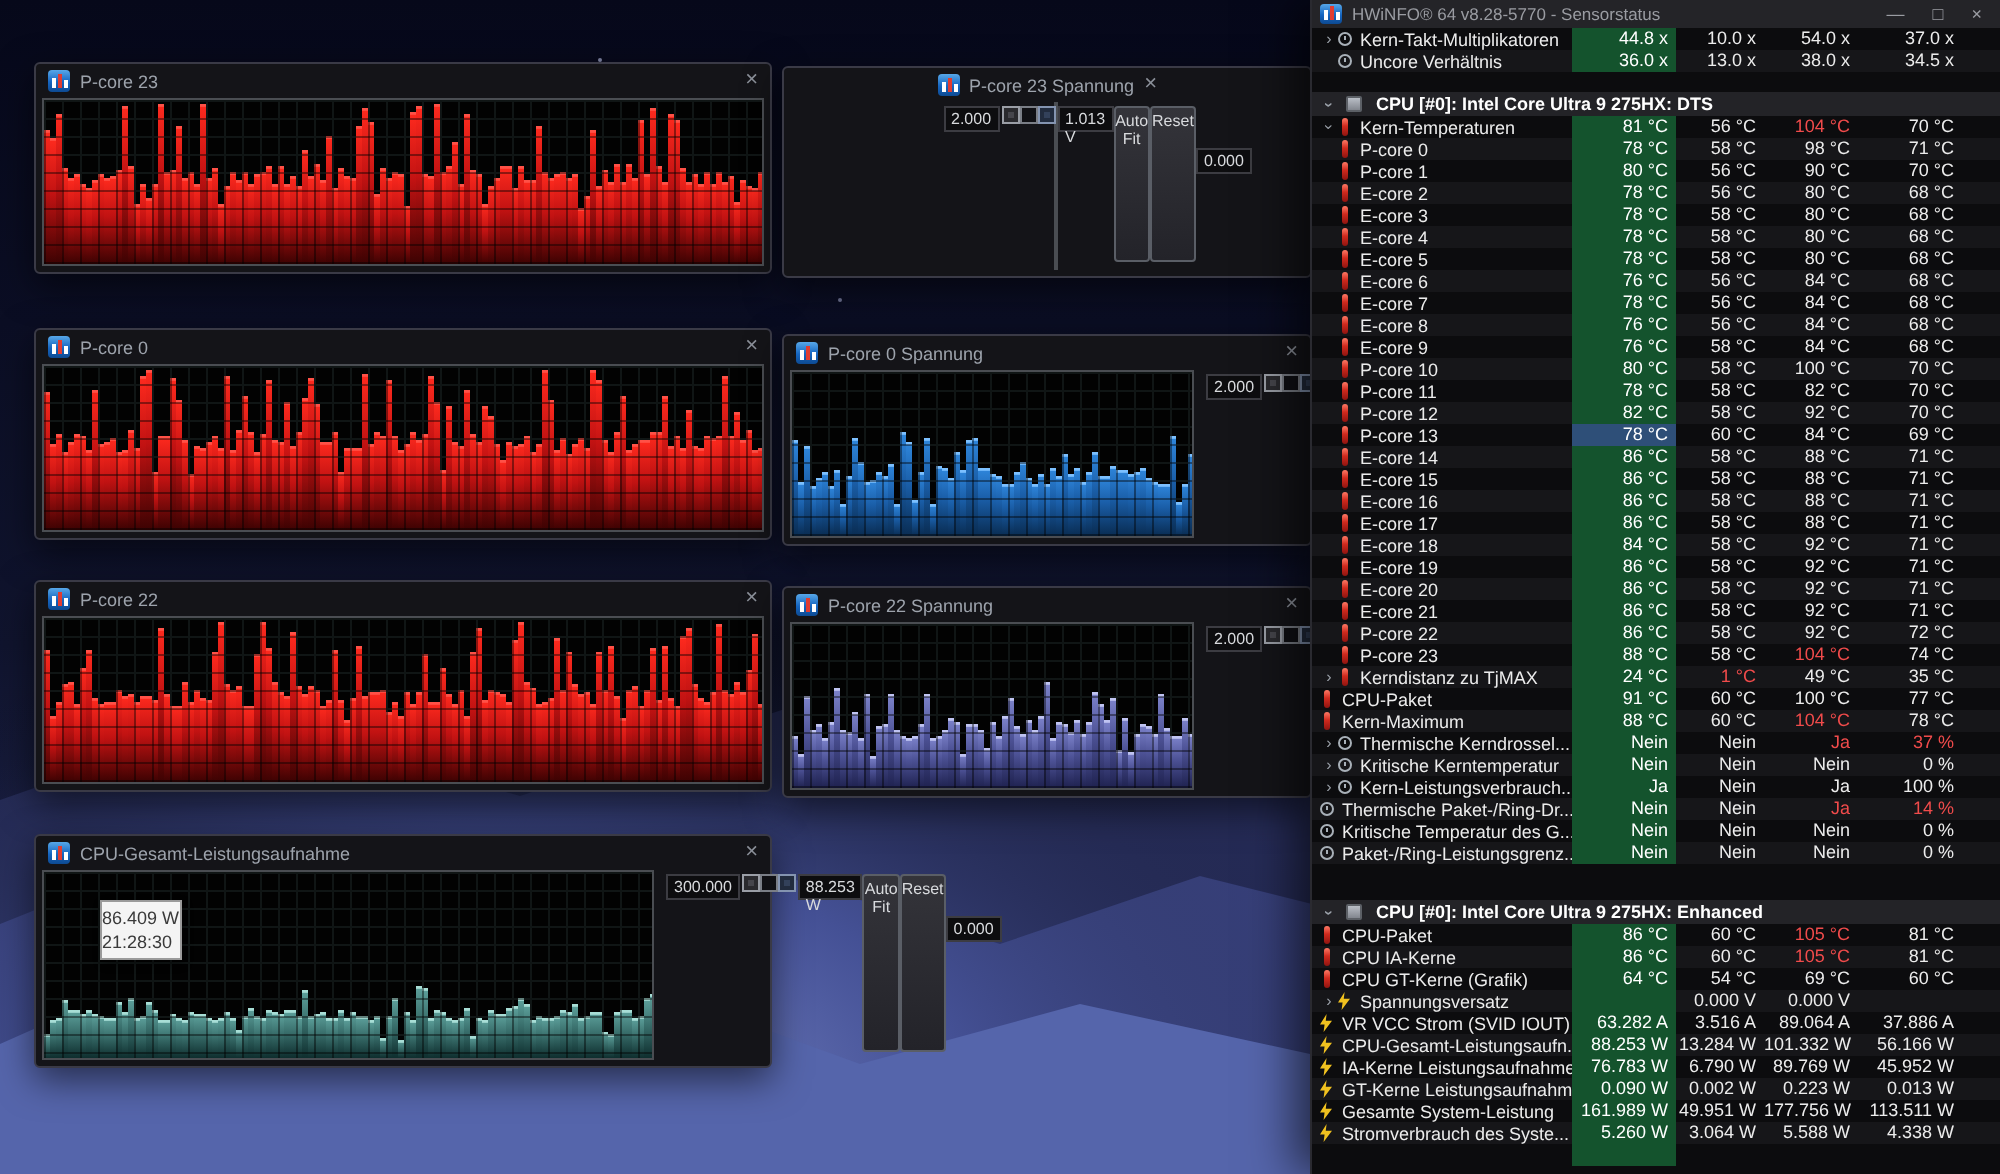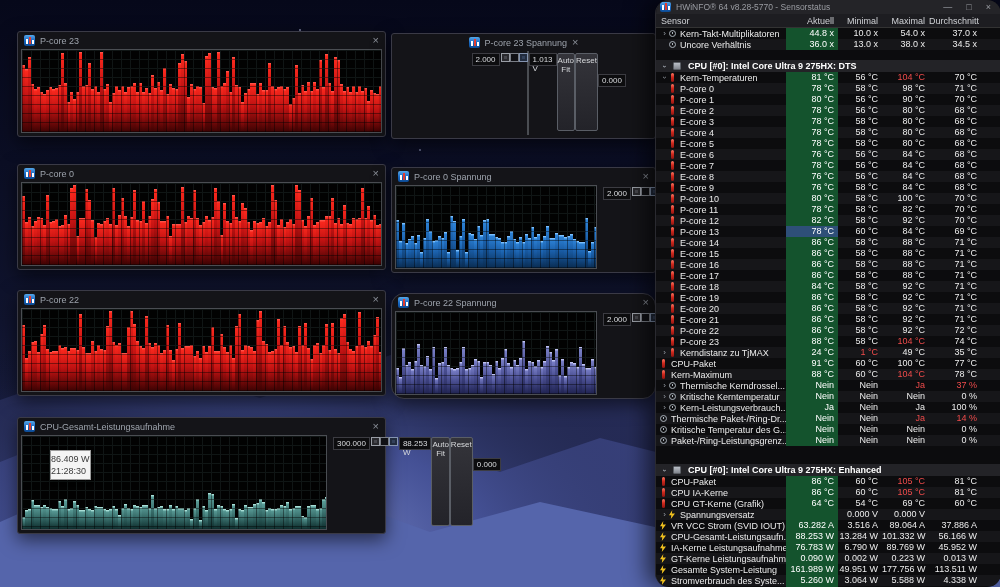--- a/index.html
+++ b/index.html
@@ -41,21 +41,21 @@
   .pbtn{background:linear-gradient(180deg,#34343a,#232329);border:1px solid #5a5e66;border-radius:2px;
         color:#d8dadd;font-size:8px;text-align:center;padding:2px 0;margin-bottom:4px;}
   .pspace{flex:1;}
   .pmin{background:#0d0d0f;border:1px solid #3c3c42;color:#d8dadd;font-size:8px;
         padding:1px 3px;height:9px;line-height:9px;margin-top:21px;}
   .tooltip{position:absolute;left:28px;top:14px;background:#f4f4f4;border:1px solid #9a9a9a;
            color:#3a3a3a;font-size:9px;line-height:12px;padding:2px 0;box-shadow:1px 2px 4px rgba(0,0,0,.4);}
 
   
   .hwwin{position:absolute;left:655px;top:0;width:345px;height:587px;background:#0c0c0e;
-         border-left:1px solid #2a2a30;box-shadow:-8px 0 22px rgba(0,0,0,.6);overflow:hidden;border-radius:14px;}
+         border-left:1px solid #2a2a30;box-shadow:-8px 0 22px rgba(0,0,0,.6);overflow:hidden;}
   .hwtitle{height:14px;background:#242428;display:flex;align-items:center;gap:5px;padding:0 4px;}
   .hwtitle .gico{width:10px;height:10px;}
   .hwtitletxt{color:#9a9ca2;font-size:8.5px;flex:1;white-space:nowrap;overflow:hidden;}
   .wbtns{display:flex;gap:14px;color:#9a9ca2;font-size:9px;padding-right:6px;}
   .hwgrid{display:grid;grid-template-columns:130px 52px 44px 47px 52px;align-items:center;}
   .hwheader{height:13px;background:#1d1d21;border-bottom:1px solid #333;color:#cfd1d5;font-size:9px;}
   .hwheader .hc{text-align:right;padding-right:4px;}
   .hwheader .hc0{text-align:left;padding-left:5px;}
   .hwrow{height:11px;font-size:9px;color:#ececec;}
   .hwrow.alt{background:#161619;}
@@ -1253,21 +1253,21 @@
               <rect x="354" y="8" width="3" height="1.4" fill="#ff5147"></rect>
               <rect x="357" y="43" width="3" height="39" fill="url(#g-pc22)"></rect>
               <rect x="357" y="43" width="3" height="1.4" fill="#ff5147"></rect>
               <rect x="360" y="36" width="3" height="46" fill="url(#g-pc22)"></rect>
               <rect x="360" y="36" width="3" height="1.4" fill="#ff5147"></rect>
             </svg>
             <div class="gridover"></div>
           </div>
         </div>
       </div>
-      <div class="gwin" style="left: 391px; top: 293px; width: 263px; height: 104px; border-radius: 13px;">
+      <div class="gwin" style="left: 391px; top: 293px; width: 263px; height: 104px;">
         <div class="gtitle">
           <span class="gico">
             <i class="b1"></i>
             <i class="b2"></i>
             <i class="b3"></i>
           </span>
           <span class="gtxt">P-core 22 Spannung</span>
           <span class="gclose">×</span>
         </div>
         <div class="gbody">
@@ -1689,27 +1689,20 @@
           <i class="b2"></i>
           <i class="b3"></i>
         </span>
       <span class="hwtitletxt">HWiNFO® 64 v8.28-5770 - Sensorstatus</span>
       <span class="wbtns">
         <span>—</span>
         <span>□</span>
         <span>×</span>
       </span>
     </div>
-    <div class="hwheader hwgrid">
-      <span class="hc hc0">Sensor</span>
-      <span class="hc">Aktuell</span>
-      <span class="hc">Minimal</span>
-      <span class="hc">Maximal</span>
-      <span class="hc">Durchschnitt</span>
-    </div>
     <div id="hwbody">
         <div class="hwrow hwgrid">
           <span class="lblcell">
             <span class="arr">›</span>
             <span class="ic">
               <span class="ic-clock"></span>
             </span>
             <span>Kern-Takt-Multiplikatoren</span>
           </span>
           <span class="cell akt">44.8 x</span>

